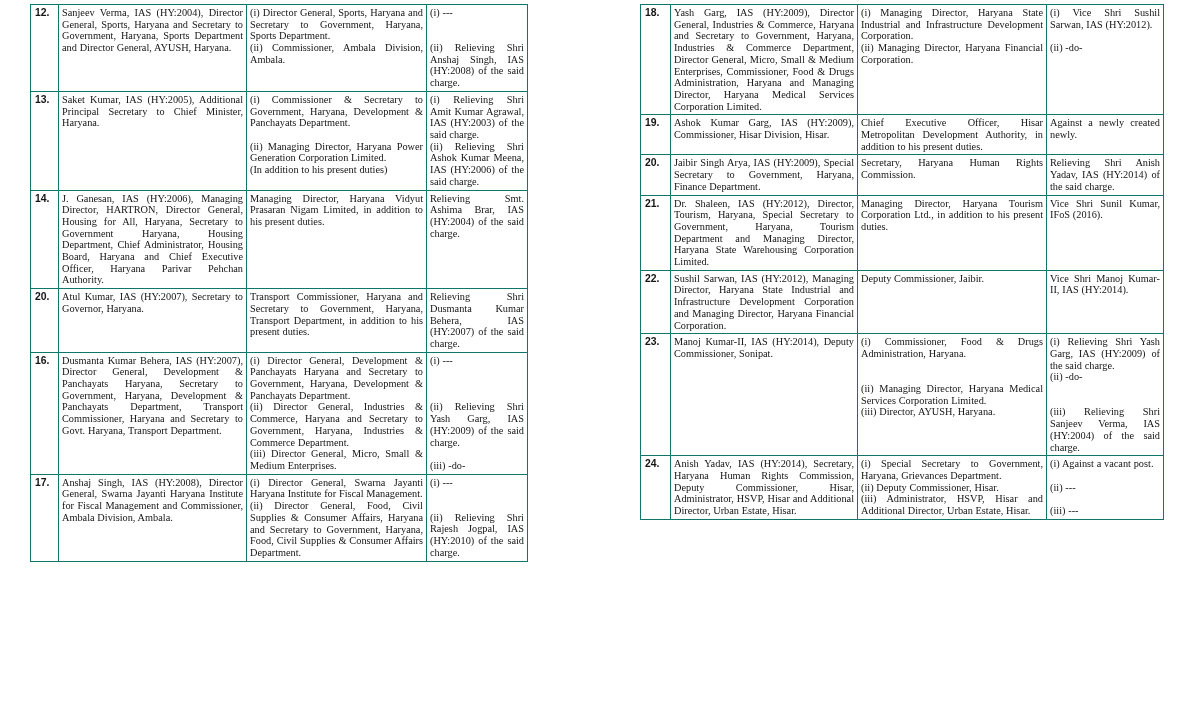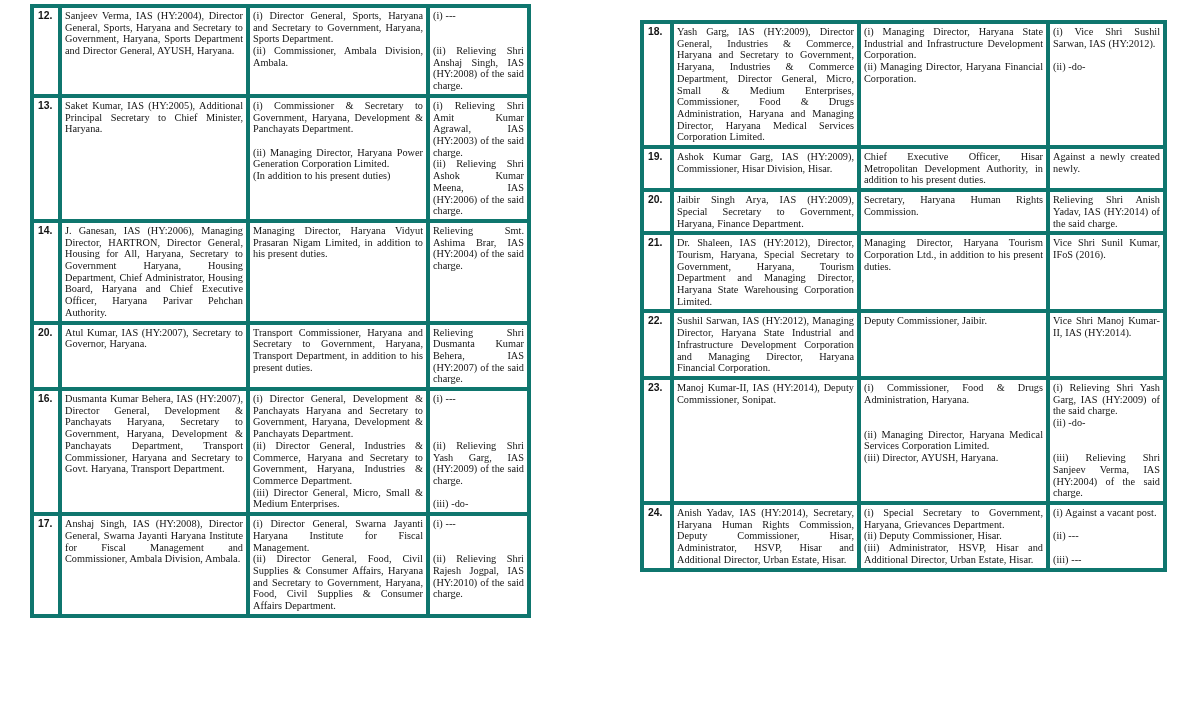--- a/index.html
+++ b/index.html
@@ -17,21 +17,21 @@
   }
   .doc-table {
     position: absolute;
     border-collapse: collapse;
     table-layout: fixed;
     font-size: 10.3px;
     line-height: 11.7px;
     color: #141414;
   }
   .doc-table td {
-    border: 4px solid #0f766e;
+    border: 1px solid #0f766e;
     vertical-align: top;
     padding: 2px 3px 2px 3px;
     text-align: justify;
     text-justify: inter-word;
     word-spacing: 0.2px;
     hyphens: none;
   }
   .col-sr {
     text-align: left !important;
     font-weight: bold;
@@ -44,21 +44,21 @@
   .gap { height: 11.7px; }
 
   
   #table-left { left: 30px; top: 4px; width: 497px; }
   #table-left .c-sr   { width: 28px; }
   #table-left .c-name { width: 188px; }
   #table-left .c-post { width: 180px; }
   #table-left .c-rem  { width: 101px; }
 
   
-  #table-right { left: 640px; top: 20px; width: 523px; }
+  #table-right { left: 640px; top: 4px; width: 523px; }
   #table-right .c-sr   { width: 30px; }
   #table-right .c-name { width: 187px; }
   #table-right .c-post { width: 189px; }
   #table-right .c-rem  { width: 117px; }
 
   
 </style>
 </head>
 <body>
 

